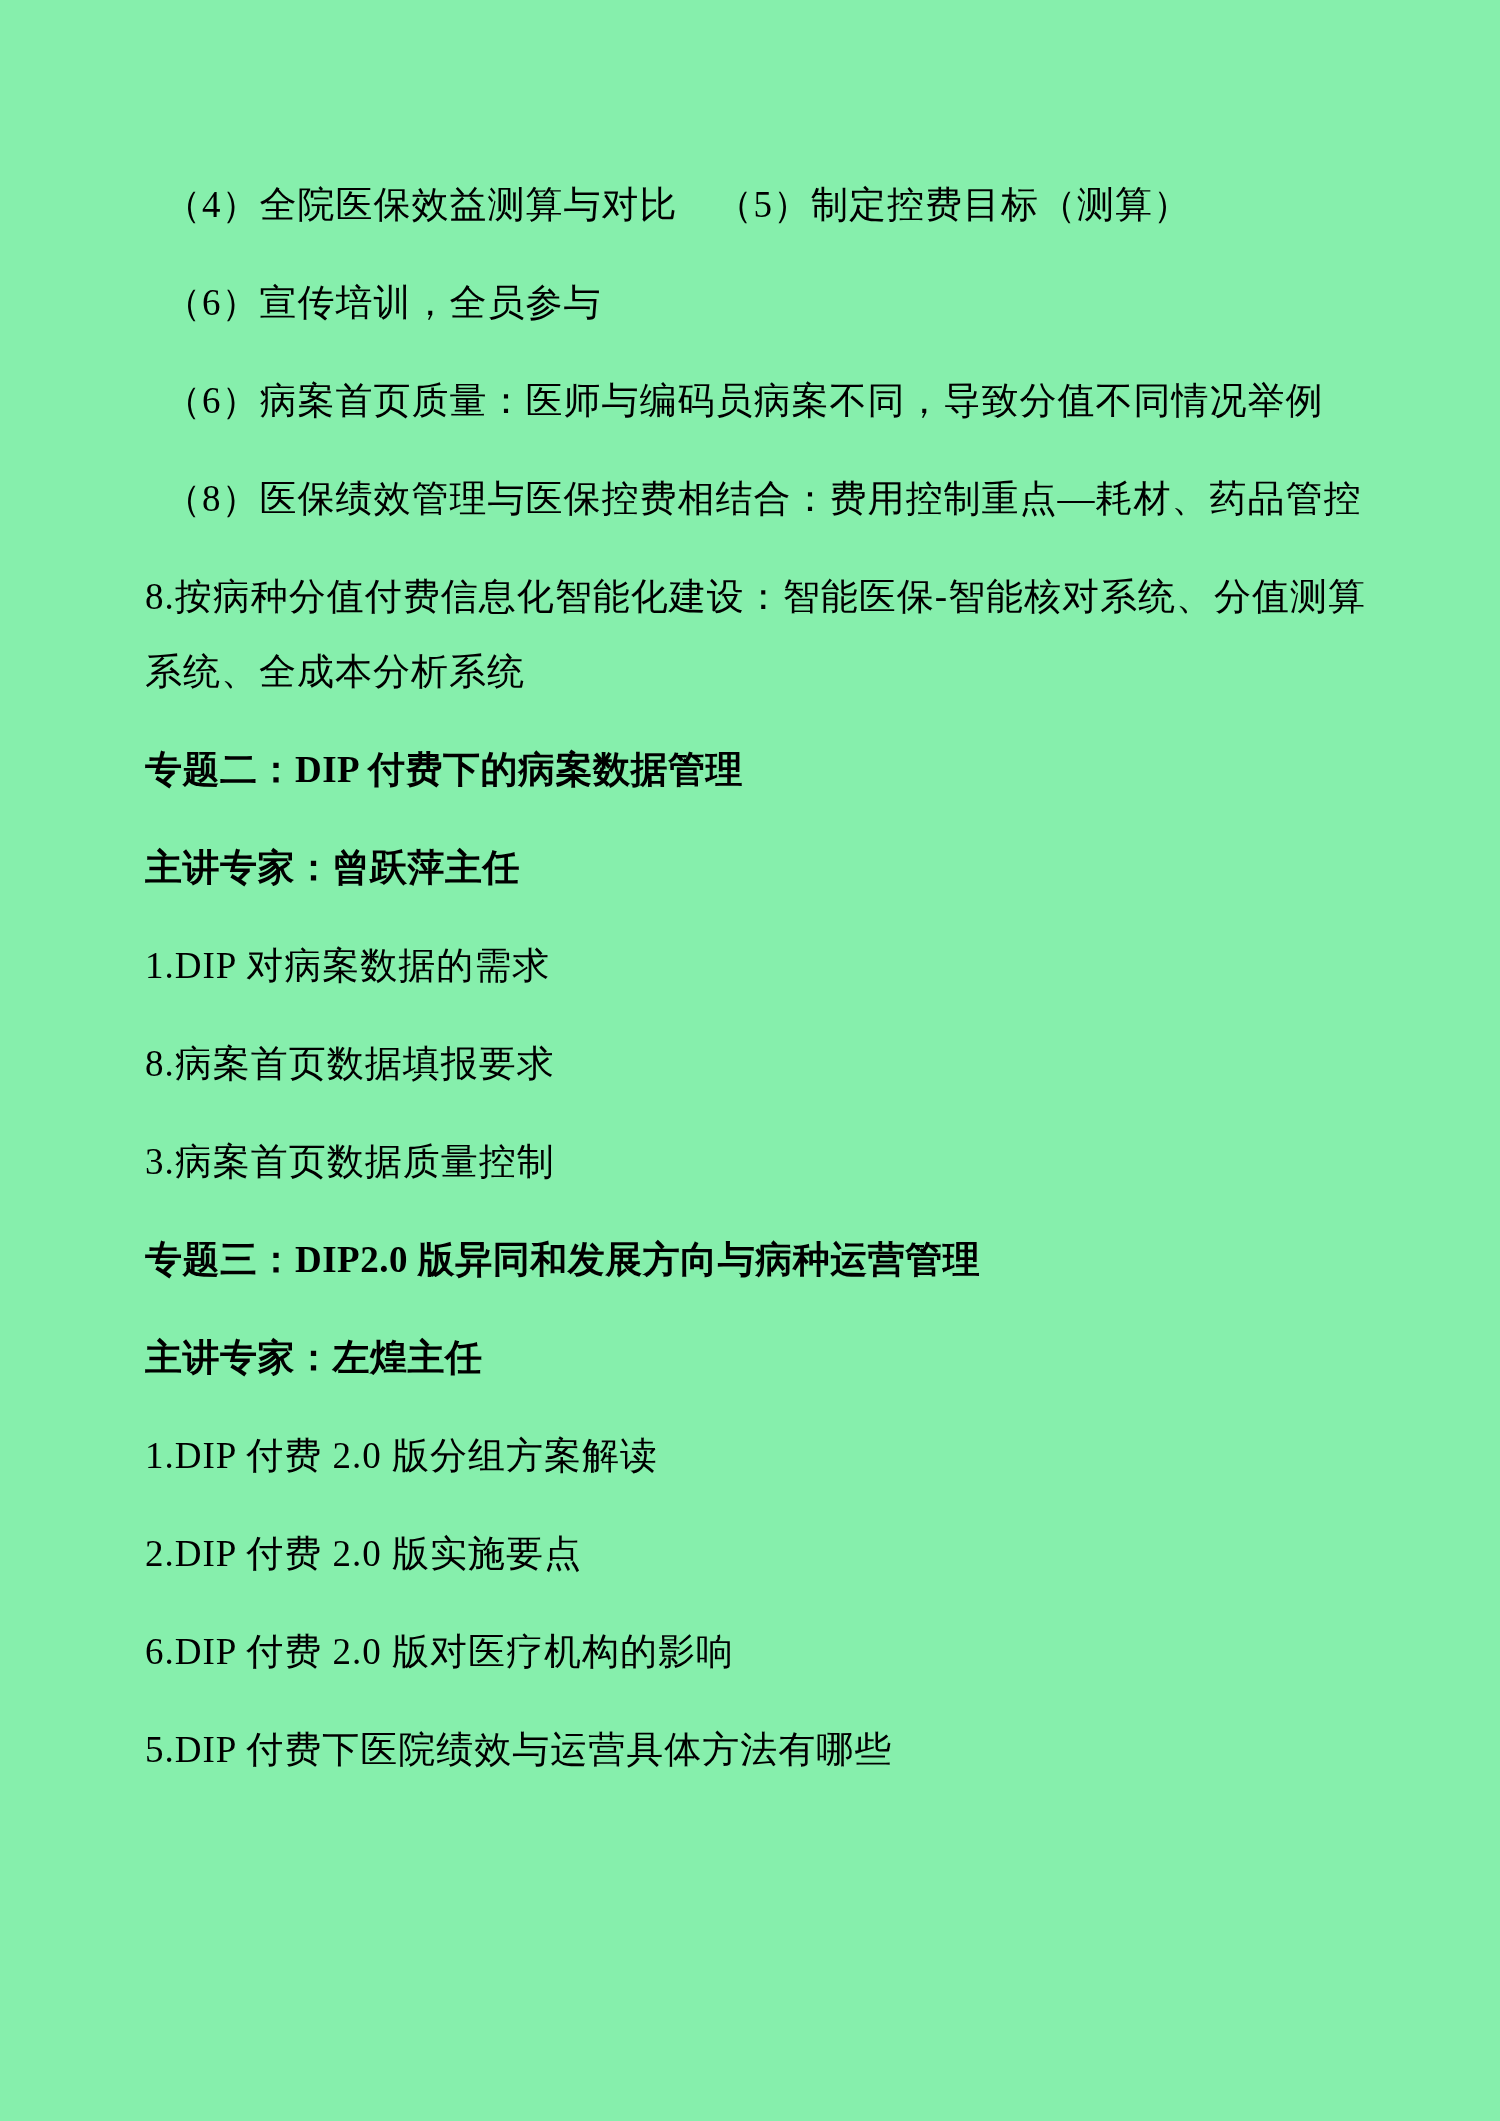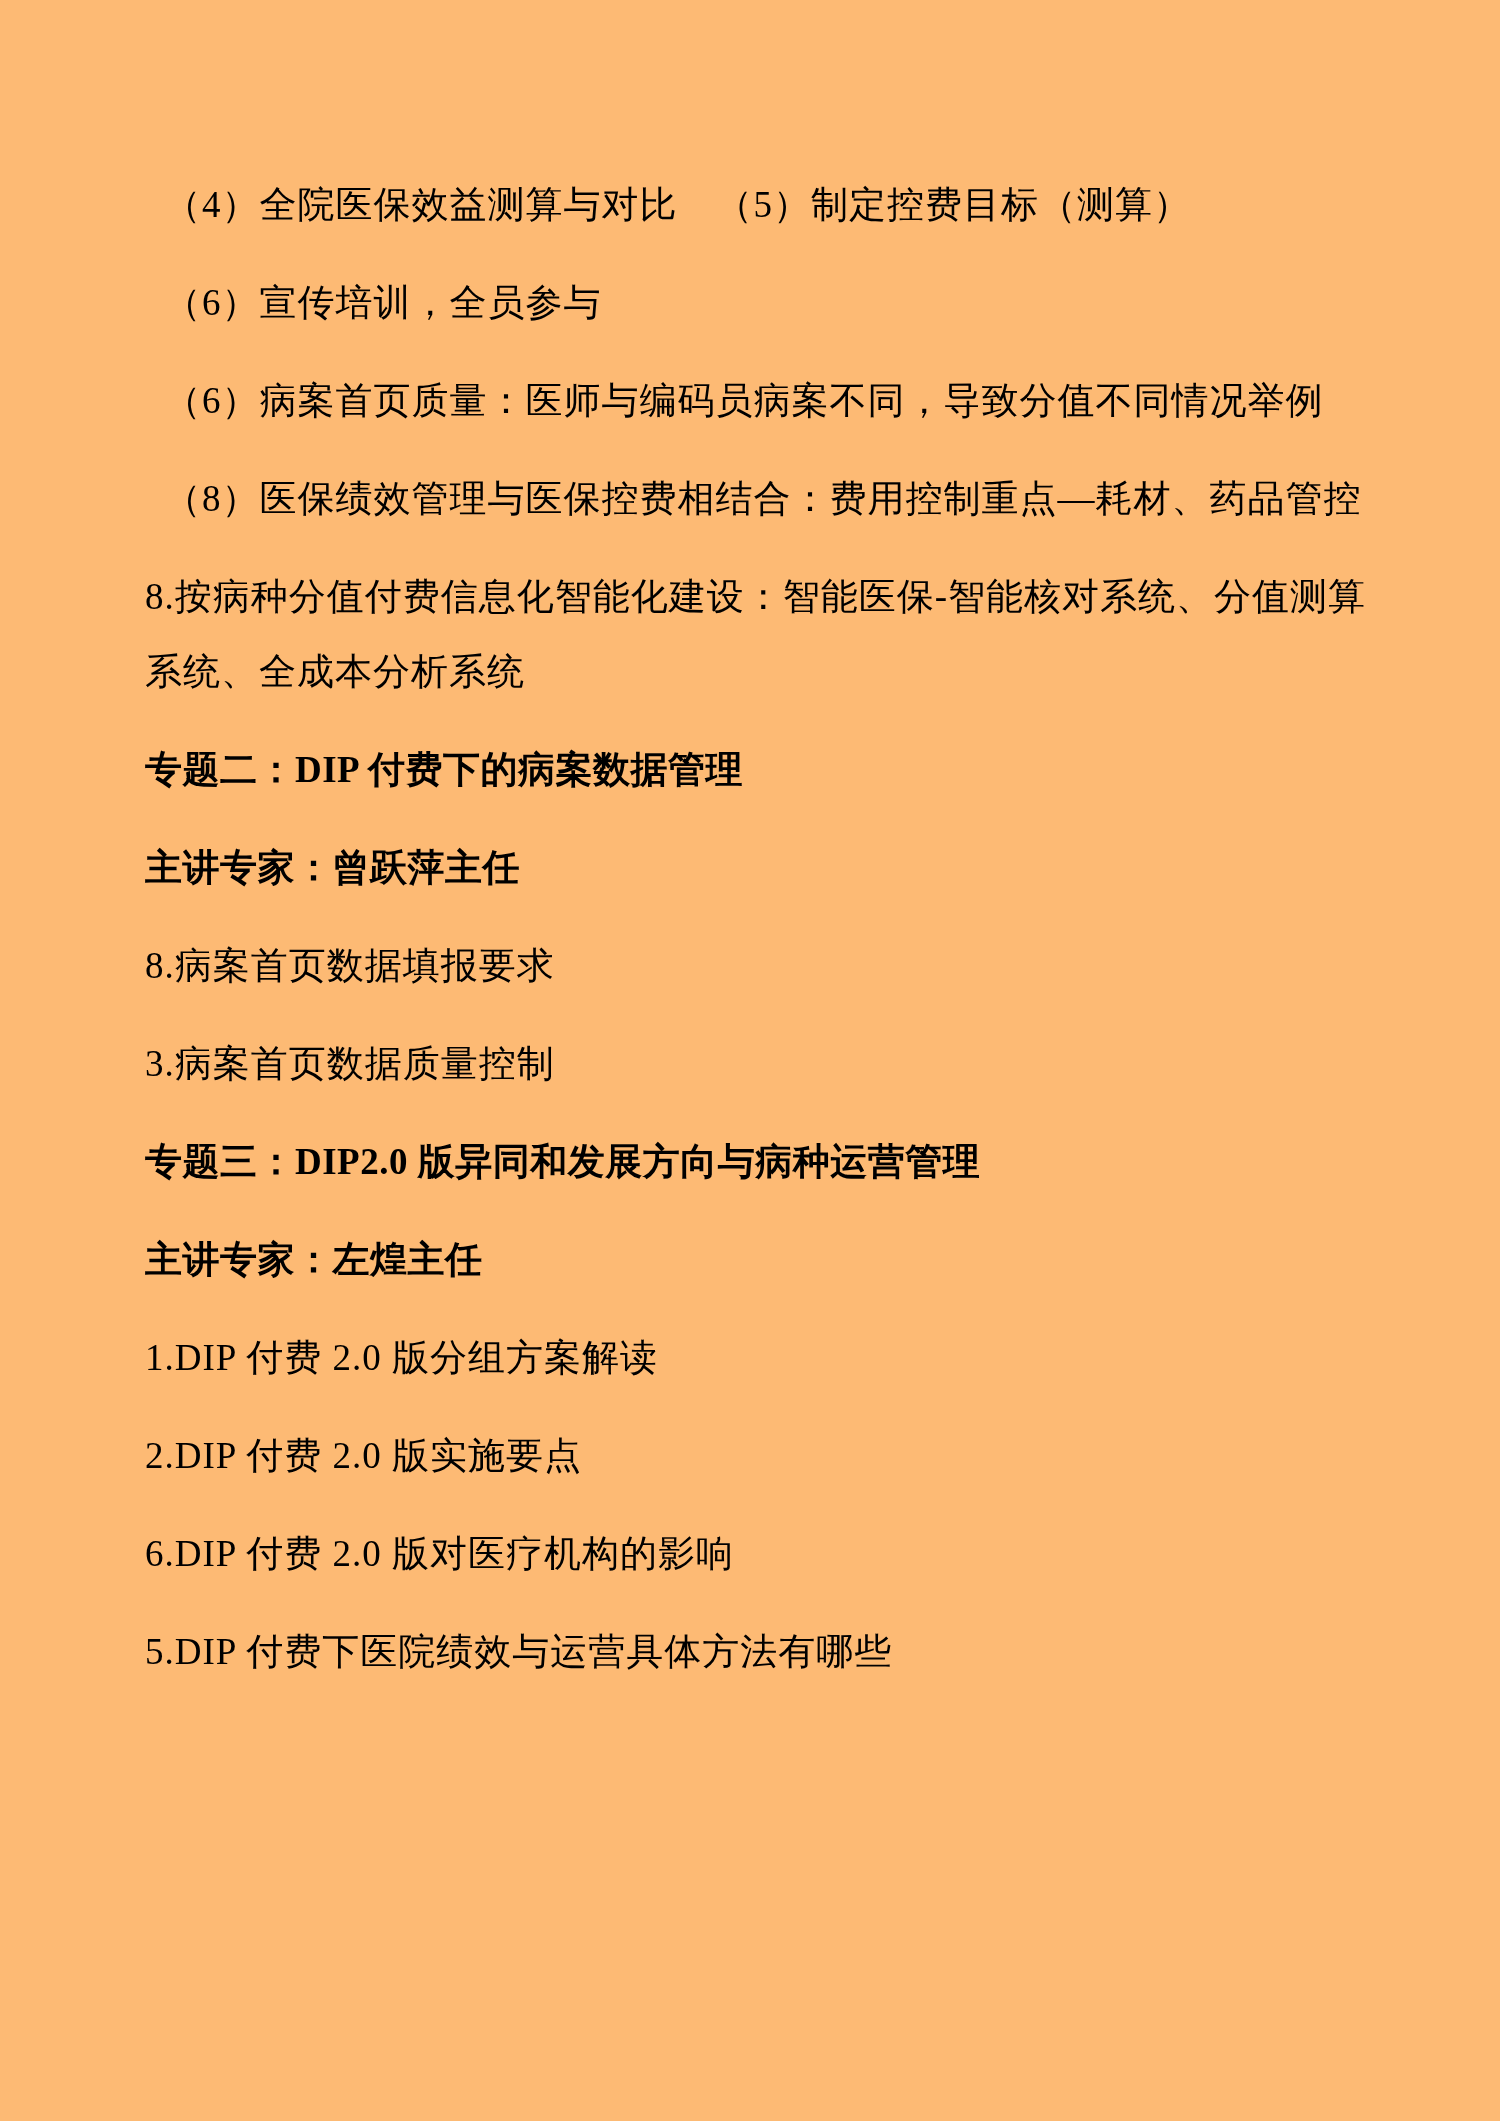--- a/index.html
+++ b/index.html
@@ -4,21 +4,21 @@
 <style>
   html, body {
     margin: 0;
     padding: 0;
     background: #ffffff;
   }
   .page {
     position: relative;
     width: 1500px;
     height: 2121px;
-    background: #fdba74;
+    background: #86efac;
     color: #000000;
     box-sizing: border-box;
     padding: 167px 120px 0 145px;
     overflow: hidden;
     font-family: "Liberation Serif", "DejaVu Serif", serif;
     font-size: 37px;
     line-height: 75px;
     letter-spacing: 1px;
   }
   .line {
@@ -43,20 +43,21 @@
 <div class="page">
   <div>
       <div class="line indent">（4）全院医保效益测算与对比　（5）制定控费目标（测算）</div>
       <div class="line indent">（6）宣传培训，全员参与</div>
       <div class="line indent">（6）病案首页质量：医师与编码员病案不同，导致分值不同情况举例</div>
       <div class="line indent">（8）医保绩效管理与医保控费相结合：费用控制重点—耗材、药品管控</div>
       <div class="line join">8.按病种分值付费信息化智能化建设：智能医保-智能核对系统、分值测算</div>
       <div class="line">系统、全成本分析系统</div>
       <div class="line bold">专题二：DIP 付费下的病案数据管理</div>
       <div class="line bold">主讲专家：曾跃萍主任</div>
+      <div class="line">1.DIP 对病案数据的需求</div>
       <div class="line">8.病案首页数据填报要求</div>
       <div class="line">3.病案首页数据质量控制</div>
       <div class="line bold">专题三：DIP2.0 版异同和发展方向与病种运营管理</div>
       <div class="line bold">主讲专家：左煌主任</div>
       <div class="line">1.DIP 付费 2.0 版分组方案解读</div>
       <div class="line">2.DIP 付费 2.0 版实施要点</div>
       <div class="line">6.DIP 付费 2.0 版对医疗机构的影响</div>
       <div class="line">5.DIP 付费下医院绩效与运营具体方法有哪些</div>
     </div>
 </div>

